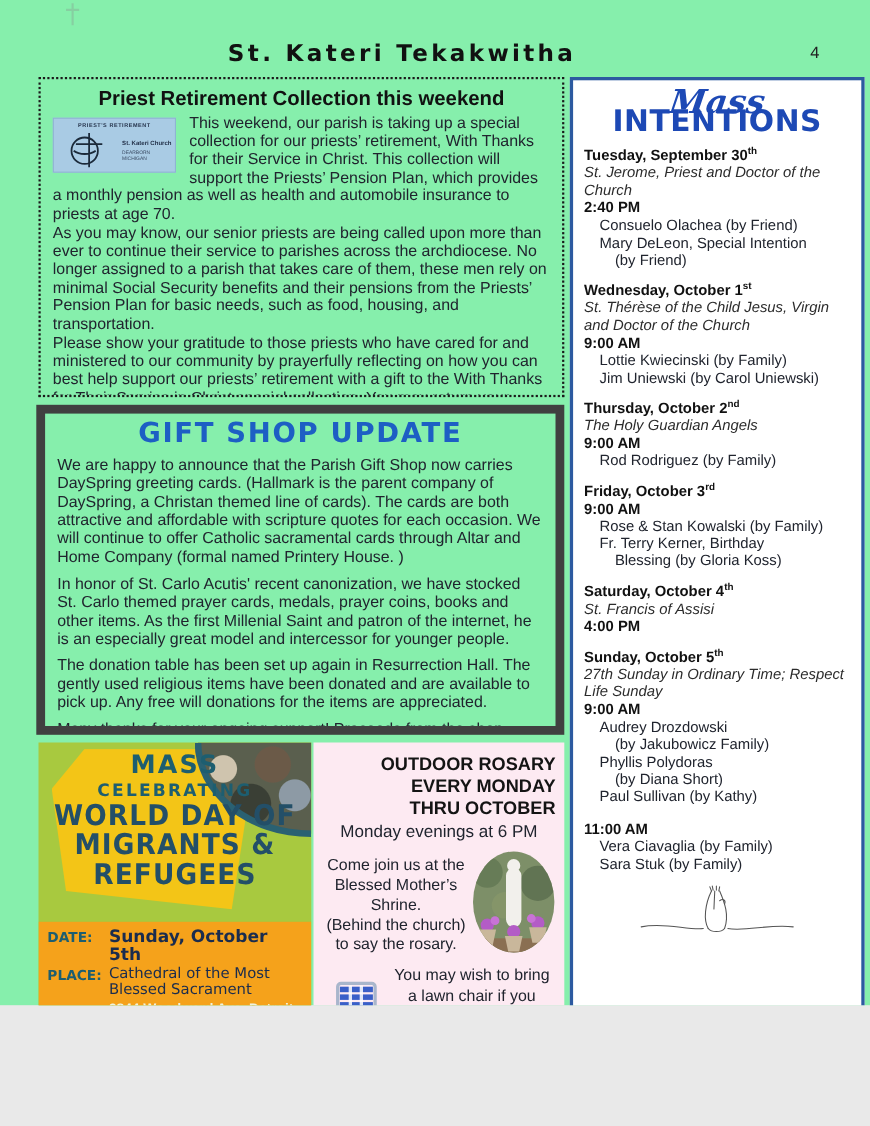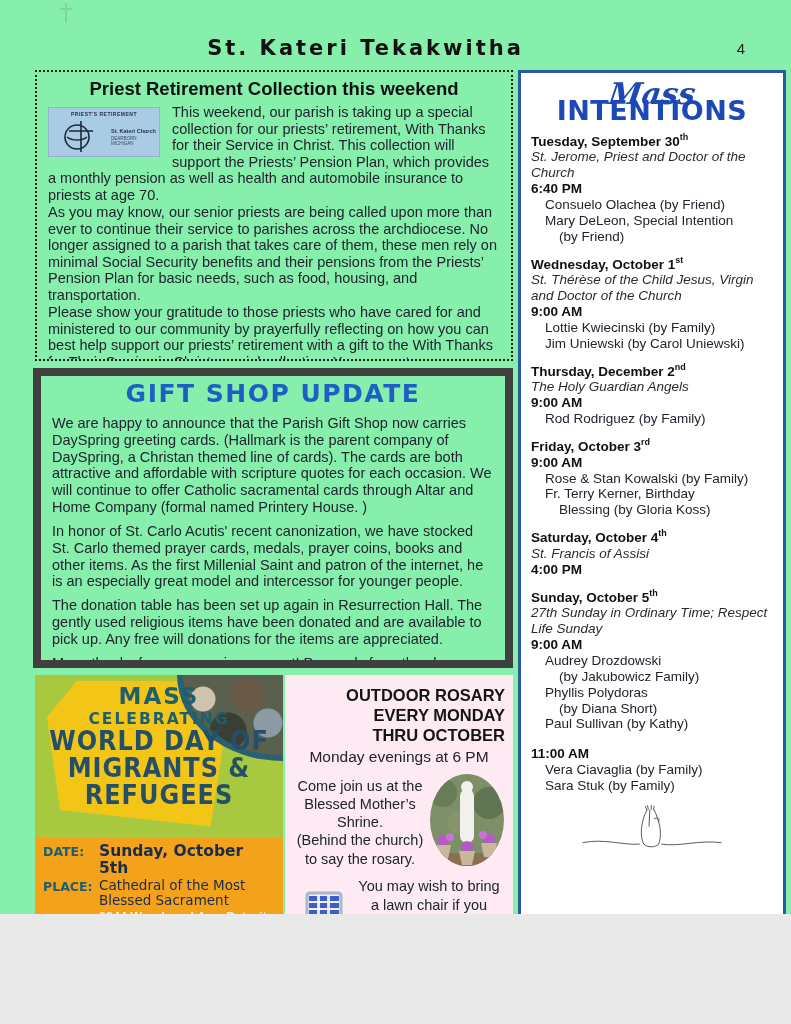--- a/index.html
+++ b/index.html
@@ -214,40 +214,40 @@
     </div>
   </div>
 
   <div class="mass-panel">
     <div class="mi-script">Mass</div>
     <div class="mi-main">INTENTIONS</div>
 
     <div class="day">
       <div class="day-header"><span>Tuesday, September 30</span><sup>th</sup></div>
       <div class="feast">St. Jerome, Priest and Doctor of the Church</div>
-      <div class="mtime">6:40 PM</div>
+      <div class="mtime">2:40 PM</div>
       <ul>
         <li>Consuelo Olachea  (by Friend)</li>
         <li>Mary DeLeon, Special Intention
 (by Friend)</li>
       </ul>
     </div>
 
     <div class="day">
       <div class="day-header"><span>Wednesday, October 1</span><sup>st</sup></div>
       <div class="feast">St. Thérèse of the Child Jesus, Virgin and Doctor of the Church</div>
       <div class="mtime">9:00 AM</div>
       <ul>
         <li>Lottie Kwiecinski  (by Family)</li>
         <li>Jim Uniewski  (by Carol Uniewski)</li>
       </ul>
     </div>
 
     <div class="day">
-      <div class="day-header"><span>Thursday, December 2</span><sup>nd</sup></div>
+      <div class="day-header"><span>Thursday, October 2</span><sup>nd</sup></div>
       <div class="feast">The Holy Guardian Angels</div>
       <div class="mtime">9:00 AM</div>
       <ul>
         <li>Rod Rodriguez  (by Family)</li>
       </ul>
     </div>
 
     <div class="day">
       <div class="day-header"><span>Friday, October 3</span><sup>rd</sup></div>
       <div class="mtime">9:00 AM</div>

